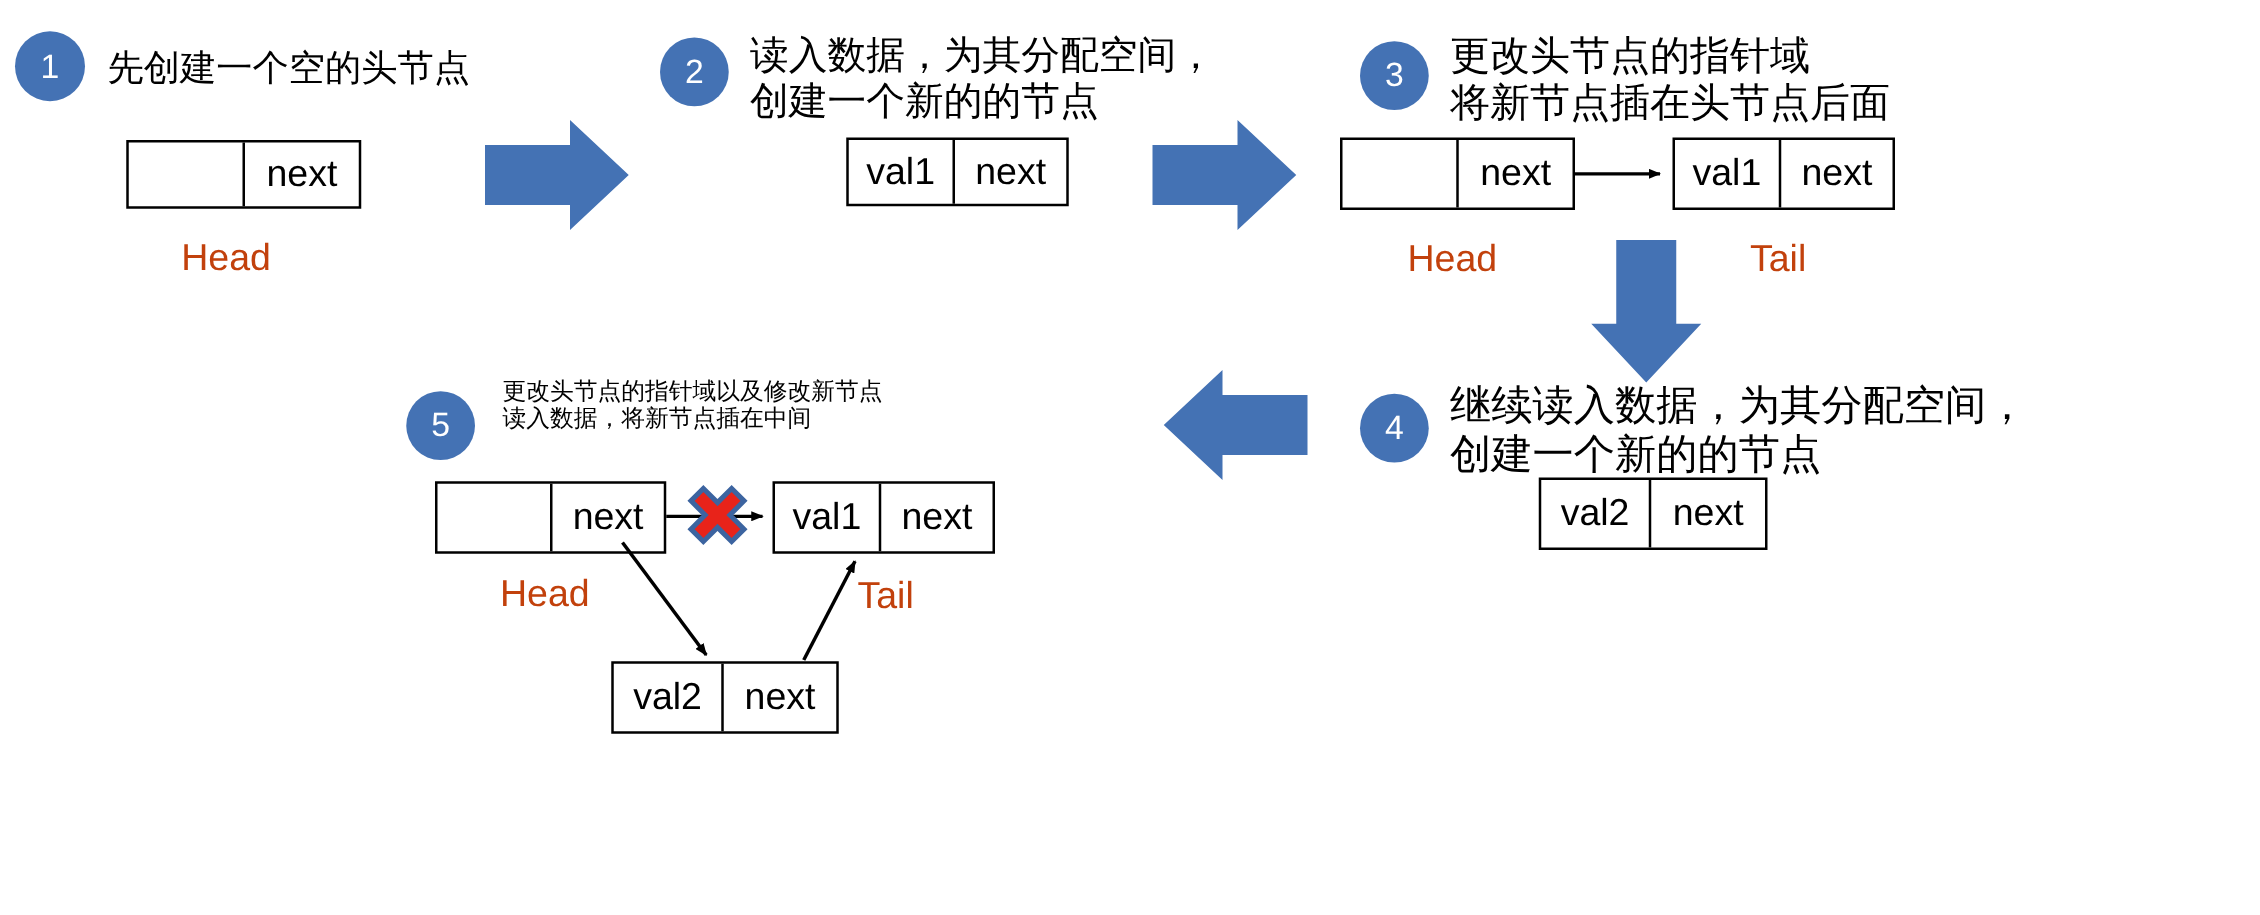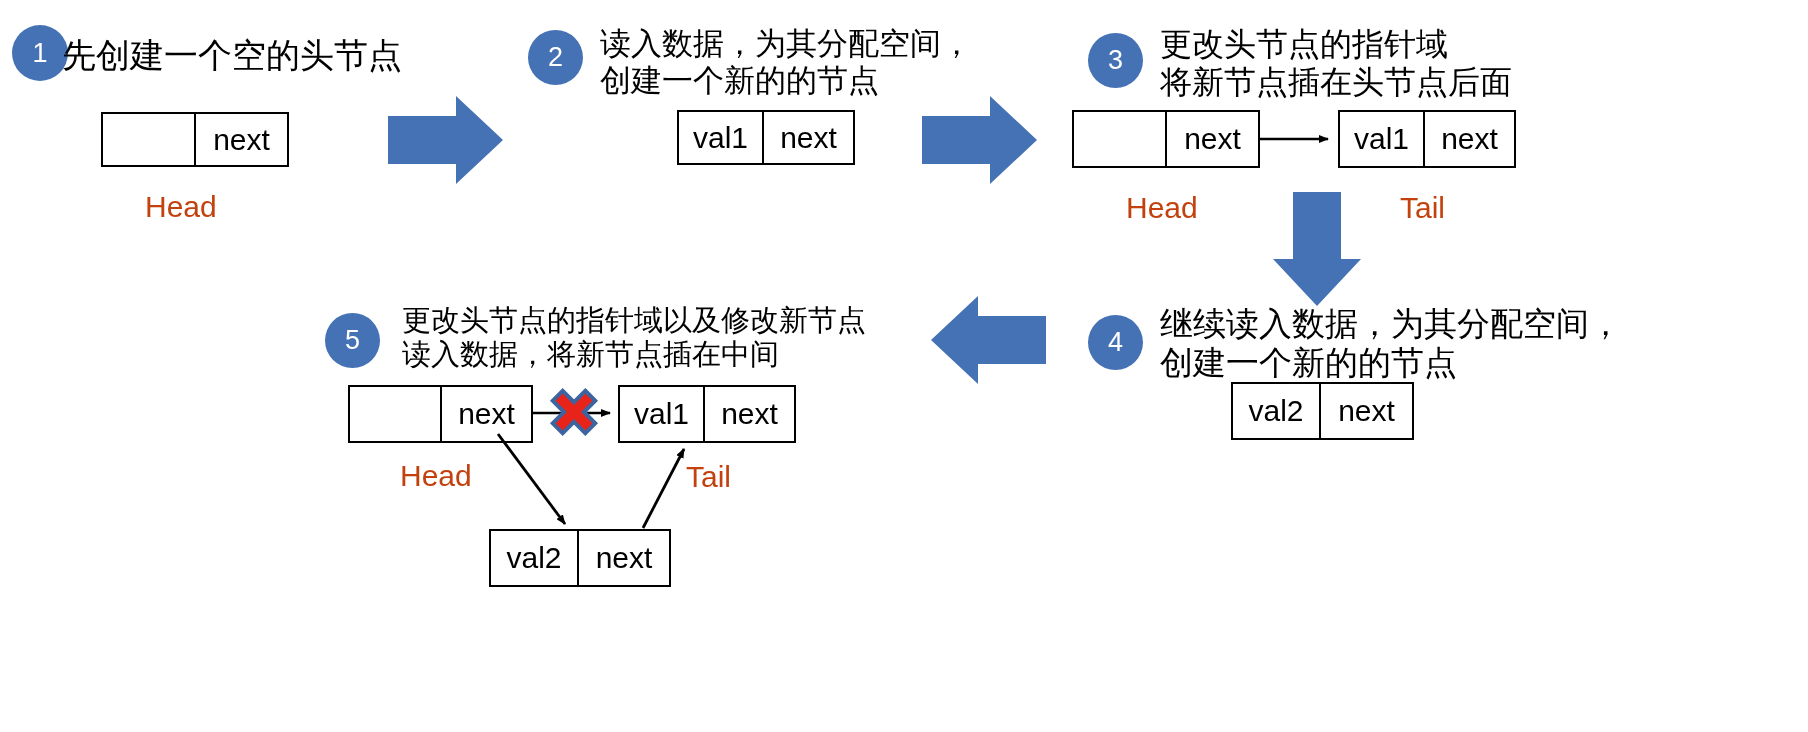--- a/index.html
+++ b/index.html
@@ -69,21 +69,21 @@
   }
 </style>
 </head>
 <body>
 
 <div id="canvas">
 
   <div class="step-badge" style="left:12px; top:25px; width:56px; height:56px; font-size:27px;">
     <span>1</span>
   </div>
-  <div class="step-text" style="left:62px; top:38px; font-size:34px;font-family:Liberation Mono, monospace;"><span>先创建一个空的头节点</span></div>
+  <div class="step-text" style="left:86px; top:38px; font-size:29px;"><span>先创建一个空的头节点</span></div>
 
   <div class="node" style="left:101px; top:112px; width:188px; height:55px;">
     <div class="cell" style="width:93px; font-size:30px;"></div>
     <div class="cell divider" style="width:95px; font-size:30px;">next</div>
   </div>
   <div class="ptr-label" style="left:145px; top:190px; font-size:30px;">Head</div>
 
   <div class="step-badge" style="left:528px; top:30px; width:55px; height:55px; font-size:27px;">
     <span>2</span>
   </div>
@@ -117,21 +117,21 @@
   <div class="step-text" style="left:1160px; top:305px; font-size:33px;"><span>继续读入数据，为其分配空间，</span><br><span>创建一个新的的节点</span></div>
 
   <div class="node" style="left:1231px; top:382px; width:183px; height:58px;">
     <div class="cell" style="width:88px; font-size:30px;">val2</div>
     <div class="cell divider" style="width:95px; font-size:30px;">next</div>
   </div>
 
   <div class="step-badge" style="left:325px; top:313px; width:55px; height:55px; font-size:27px;">
     <span>5</span>
   </div>
-  <div class="step-text" style="left:402px; top:303px; font-size:29px;"><span>更改头节点的指针域以及修改新节点</span><br><span>读入数据，将新节点插在中间</span></div>
+  <div class="step-text" style="left:402px; top:303px; font-size:19px;"><span>更改头节点的指针域以及修改新节点</span><br><span>读入数据，将新节点插在中间</span></div>
 
   <div class="node" style="left:348px; top:385px; width:185px; height:58px;">
     <div class="cell" style="width:92px; font-size:30px;"></div>
     <div class="cell divider" style="width:93px; font-size:30px;">next</div>
   </div>
   <div class="ptr-label" style="left:400px; top:459px; font-size:30px;">Head</div>
 
   <div class="node" style="left:618px; top:385px; width:178px; height:58px;">
     <div class="cell" style="width:85px; font-size:30px;">val1</div>
     <div class="cell divider" style="width:93px; font-size:30px;">next</div>

